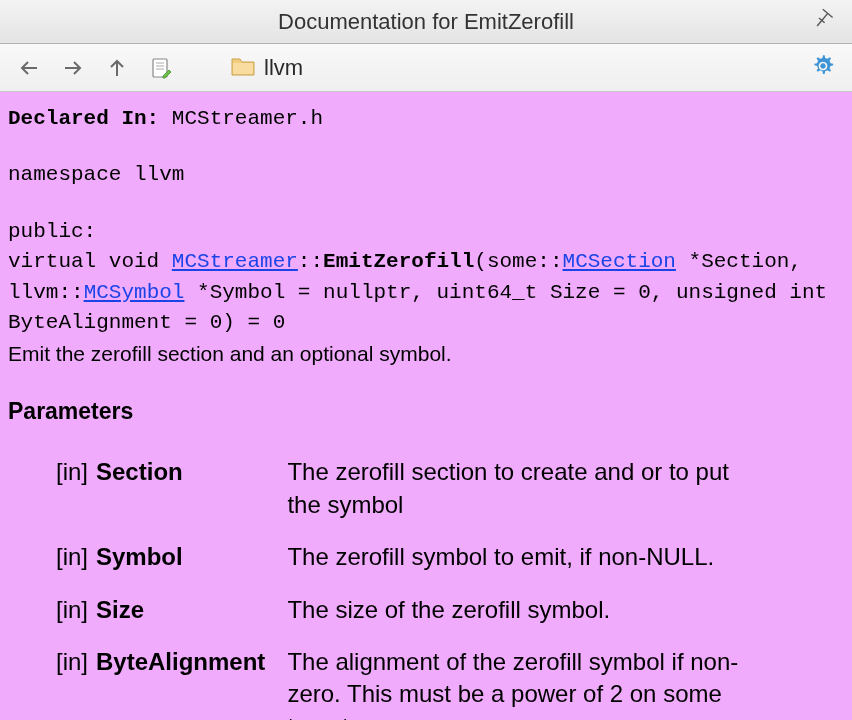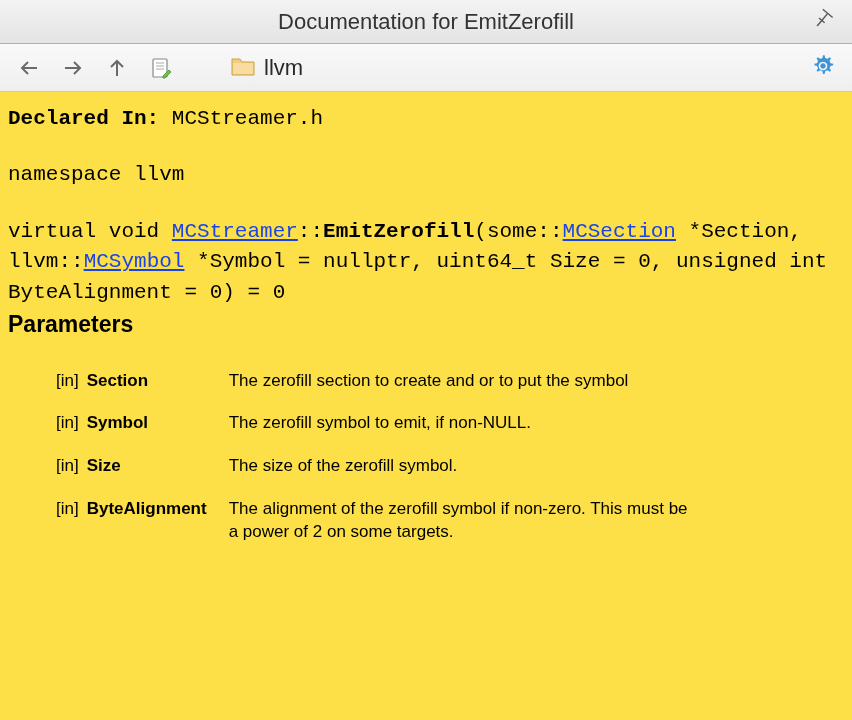--- a/index.html
+++ b/index.html
@@ -81,21 +81,21 @@
       position: absolute;
       right: 16px;
       cursor: pointer;
       color: #3d94d6;
     }
     .gear-btn svg {
       width: 26px;
       height: 26px;
     }
     .content {
-      background: #fde047;
+      background: #f0abfc;
       padding: 12px 8px;
       height: calc(720px - 92px);
       font-size: 21px;
       line-height: 1.45;
       color: #000;
     }
     .decl-line {
       font-family: Menlo, Monaco, "Courier New", monospace;
       font-size: 21px;
       margin-bottom: 26px;
@@ -127,21 +127,21 @@
       font-weight: 700;
       margin-bottom: 18px;
     }
     .params-table {
       border-collapse: collapse;
       margin-left: 48px;
     }
     .params-table td {
       vertical-align: top;
       padding: 10px 10px 10px 0;
-      font-size: 17px;
+      font-size: 24px;
       line-height: 1.35;
     }
     .params-table td.dir {
       text-align: right;
       padding-right: 8px;
       white-space: nowrap;
     }
     .params-table td.pname {
       font-weight: 700;
       padding-right: 22px;
@@ -209,23 +209,25 @@
 <div class="content">
 
   <div class="decl-line">
     <span class="decl-label">Declared In:</span>
     <span>MCStreamer.h</span>
   </div>
 
   <div class="ns-line">namespace llvm</div>
 
   <div class="sig-block">
+    <div>public:</div>
     <span>virtual void </span><a href="#" class="sig-link">MCStreamer</a><span>::</span><span class="sig-bold">EmitZerofill</span><span>(some::</span><a href="#" class="sig-link">MCSection</a><span> *Section, llvm::</span><a href="#" class="sig-link">MCSymbol</a><span> *Symbol = nullptr, uint64_t Size = 0, unsigned int ByteAlignment = 0) = 0</span>
   </div>
 
+  <div class="desc-line">Emit the zerofill section and an optional symbol.</div>
 
   <div class="params-heading">Parameters</div>
 
   <table class="params-table">
     <tbody>
         <tr>
       <td class="dir">[in]</td>
       <td class="pname">Section</td>
       <td class="pdesc">The zerofill section to create and or to put the symbol</td>
     </tr>

